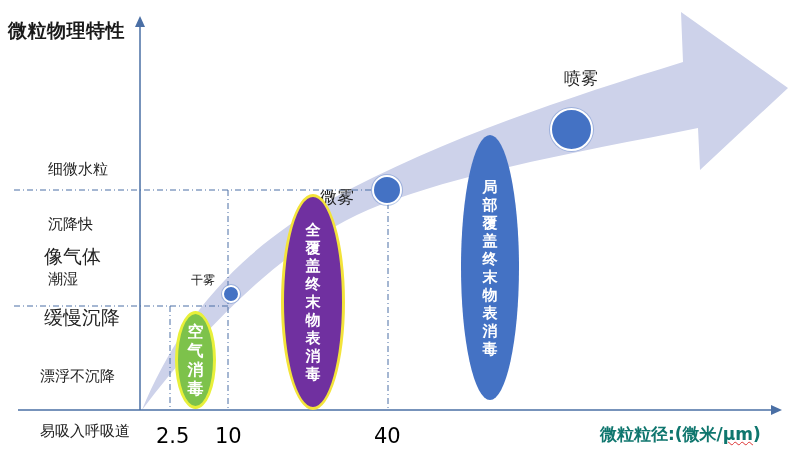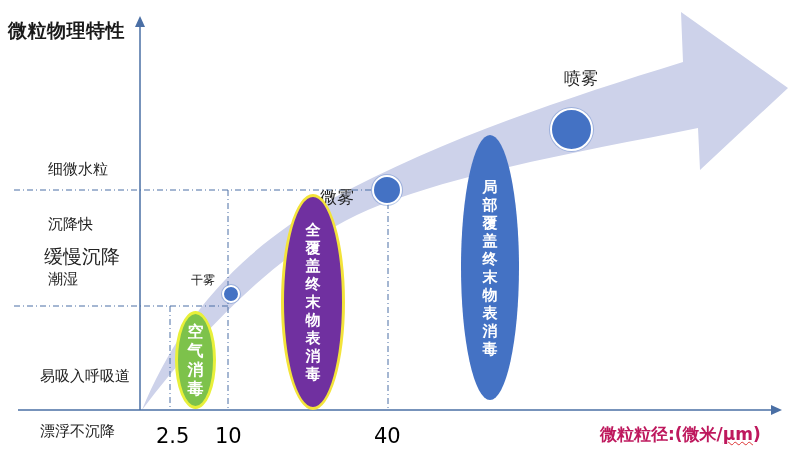--- a/index.html
+++ b/index.html
@@ -5,21 +5,21 @@
   html, body { margin:0; padding:0; background:#ffffff; }
   body { width:796px; height:454px; position:relative; overflow:hidden;
          font-family:"DejaVu Sans", "Liberation Sans", sans-serif; color:#222; }
   .abs { position:absolute; }
   svg.bg { position:absolute; left:0; top:0; }
   .y-title { left:8px; top:18px; font-size:19px; font-weight:bold; color:#1a1a1a; letter-spacing:0.5px; }
   .band-label { font-size:15px; line-height:19px; color:#222; }
   .band-label.big { font-size:19px; line-height:25px; }
   .band-label div { white-space:nowrap;margin-top:36px; }
   .tick { font-size:21px; color:#000000; }
-  .x-title { left:600px; top:423px; font-size:17px; font-weight:bold; color:#be185d; white-space:nowrap; }
+  .x-title { left:600px; top:423px; font-size:17px; font-weight:bold; color:#0f766e; white-space:nowrap; }
   .x-title .um { text-decoration:underline wavy #d33; text-decoration-thickness:1px; }
   .pt-label { font-size:17px; color:#222; white-space:nowrap; }
   .pt-label.small { font-size:12px; }
   .ell { border-radius:50%; display:flex; flex-direction:column; align-items:center; justify-content:center;
          color:#fff; font-weight:bold; text-align:center; box-sizing:border-box; }
   .ell span { display:block; line-height:1.2; }
   .dot { border-radius:50%; background:#4472c4; border:2px solid #fff; box-sizing:border-box;
          box-shadow:0 0 0 1px rgba(68,114,196,0.35); }
 </style>
 </head>
@@ -52,25 +52,26 @@
 </svg>
 
 <div class="abs y-title">微粒物理特性</div>
 
 <div class="abs band-label" style="left:48px; top:124px;">
   <div>细微水粒</div>
   <div>沉降快</div>
   <div>潮湿</div>
 </div>
 <div class="abs band-label big" style="left:44px; top:208px;">
+  <div>像气体</div>
   <div>缓慢沉降</div>
 </div>
 <div class="abs band-label" style="left:40px; top:331px;">
+  <div>漂浮不沉降</div>
   <div>易吸入呼吸道</div>
-  <div>漂浮不沉降</div>
 </div>
 
 <div class="abs tick" style="left:156px; top:424px;">2.5</div>
 <div class="abs tick" style="left:215px; top:424px;">10</div>
 <div class="abs tick" style="left:374px; top:424px;">40</div>
 
 <div class="abs x-title">
   <span>微粒粒径:(微米/</span><span class="um">μm</span><span>)</span>
 </div>
 

